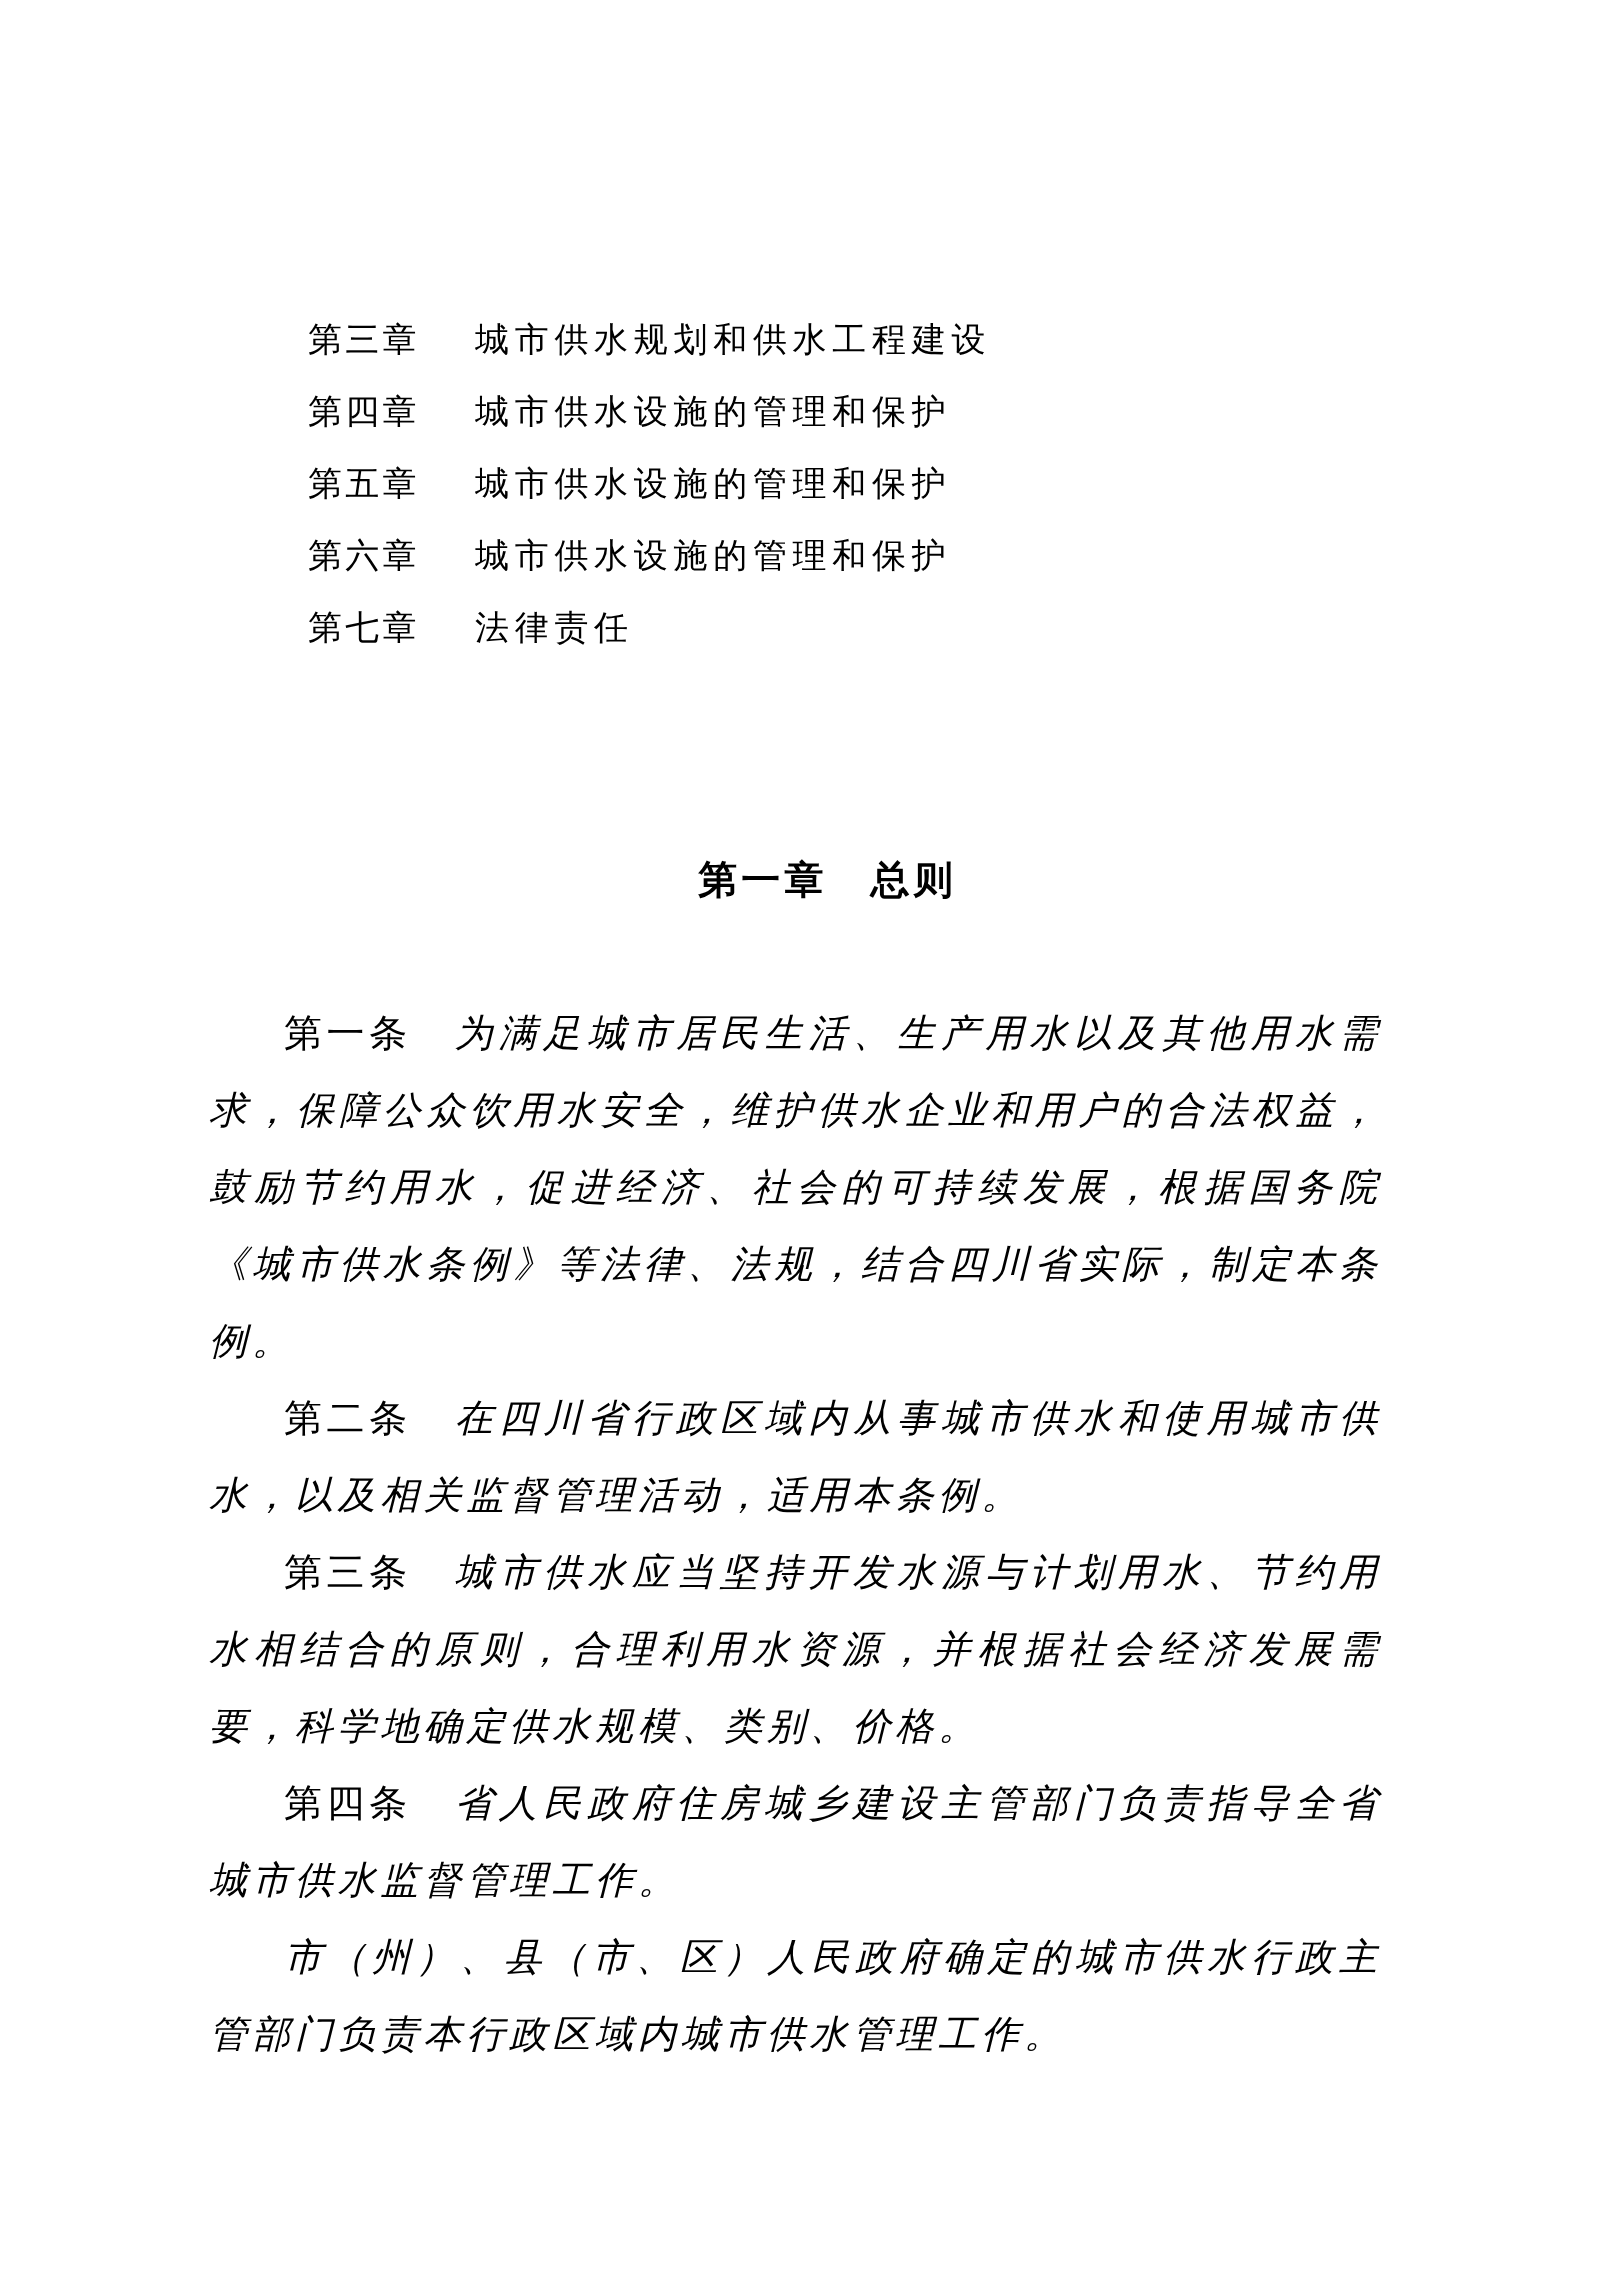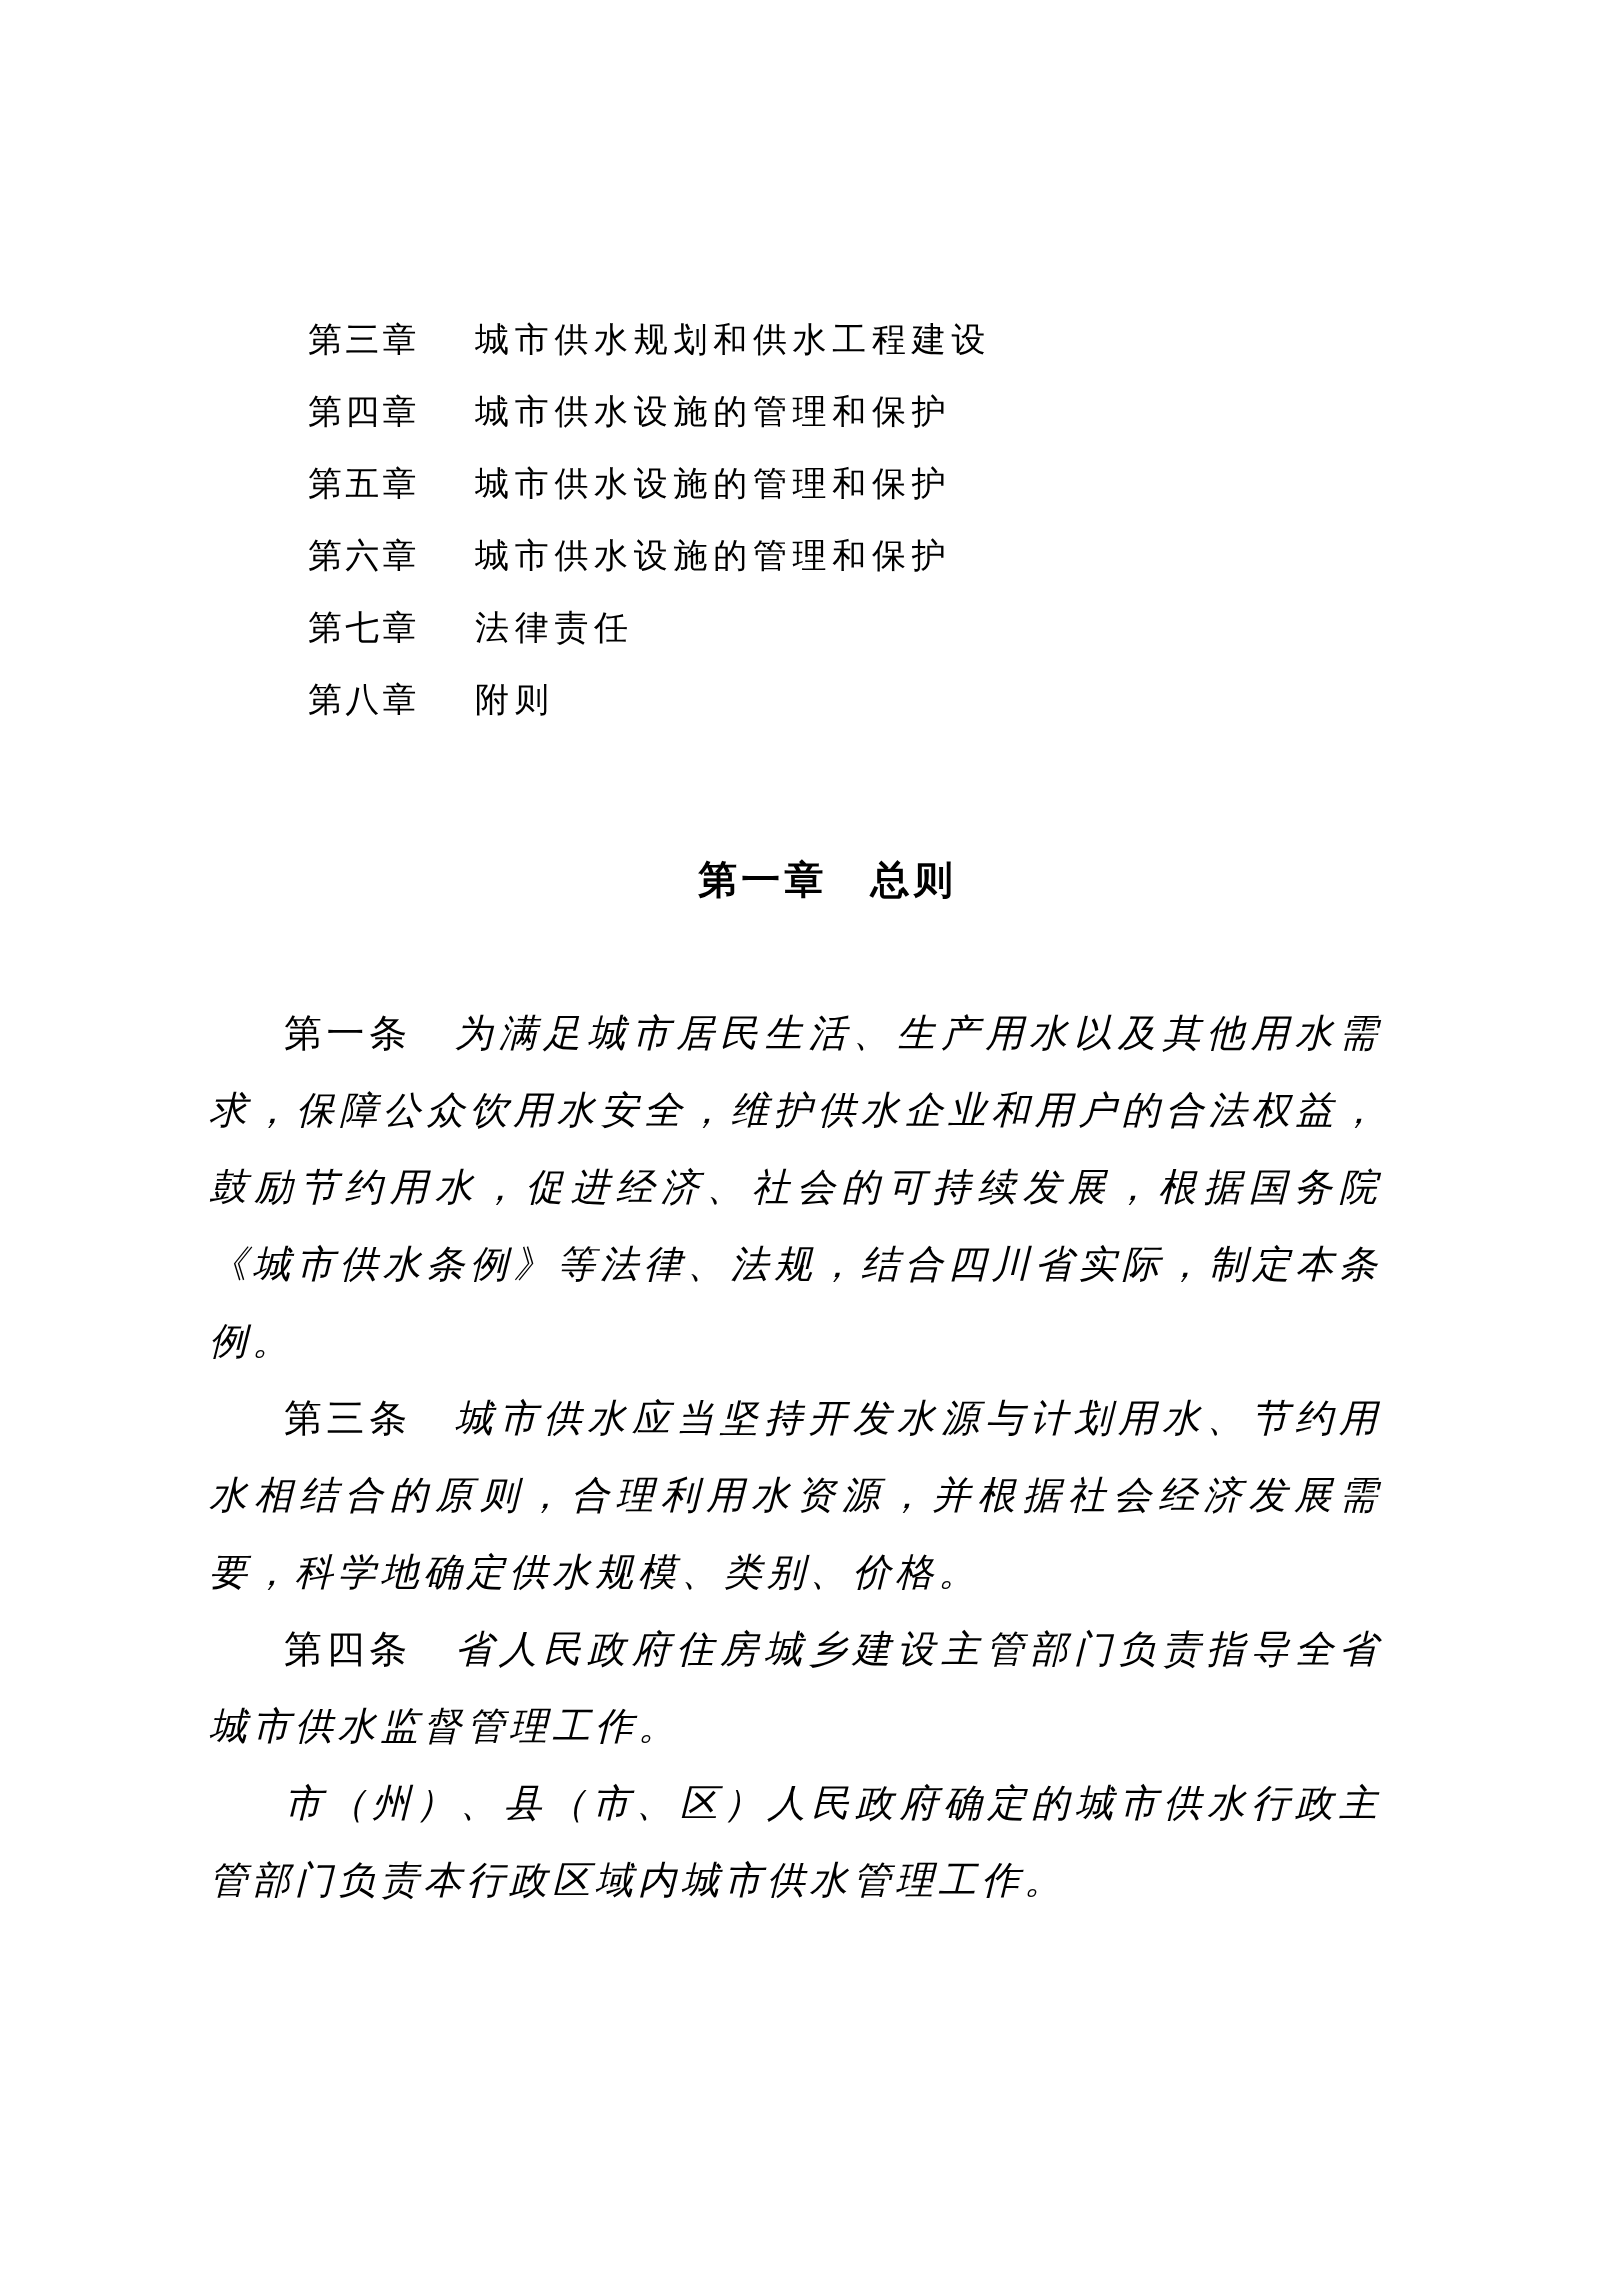--- a/index.html
+++ b/index.html
@@ -104,30 +104,30 @@
     </div>
     <div class="toc-item">
       <span class="toc-chapter">第五章</span><span class="toc-title">城市供水设施的管理和保护</span>
     </div>
     <div class="toc-item">
       <span class="toc-chapter">第六章</span><span class="toc-title">城市供水设施的管理和保护</span>
     </div>
     <div class="toc-item">
       <span class="toc-chapter">第七章</span><span class="toc-title">法律责任</span>
     </div>
-    <div class="toc-item">
-      <span class="toc-chapter">第八章</span><span class="toc-title">附则</span>
-    </div>
   </div>
 
   <div class="chapter-heading">第一章　总则</div>
 
   <div class="body-text">
     <p class="article">
       <span class="article-lead">第一条</span><span class="article-body">为满足城市居民生活、生产用水以及其他用水需求，保障公众饮用水安全，维护供水企业和用户的合法权益，鼓励节约用水，促进经济、社会的可持续发展，根据国务院《城市供水条例》等法律、法规，结合四川省实际，制定本条例。</span>
+    </p>
+    <p class="article">
+      <span class="article-lead">第二条</span><span class="article-body">在四川省行政区域内从事城市供水和使用城市供水，以及相关监督管理活动，适用本条例。</span>
     </p>
     <p class="article">
       <span class="article-lead">第三条</span><span class="article-body">城市供水应当坚持开发水源与计划用水、节约用水相结合的原则，合理利用水资源，并根据社会经济发展需要，科学地确定供水规模、类别、价格。</span>
     </p>
     <p class="article">
       <span class="article-lead">第四条</span><span class="article-body">省人民政府住房城乡建设主管部门负责指导全省城市供水监督管理工作。</span>
     </p>
     <p class="article">
       <span class="article-body">市（州）、县（市、区）人民政府确定的城市供水行政主管部门负责本行政区域内城市供水管理工作。</span>
     </p>

